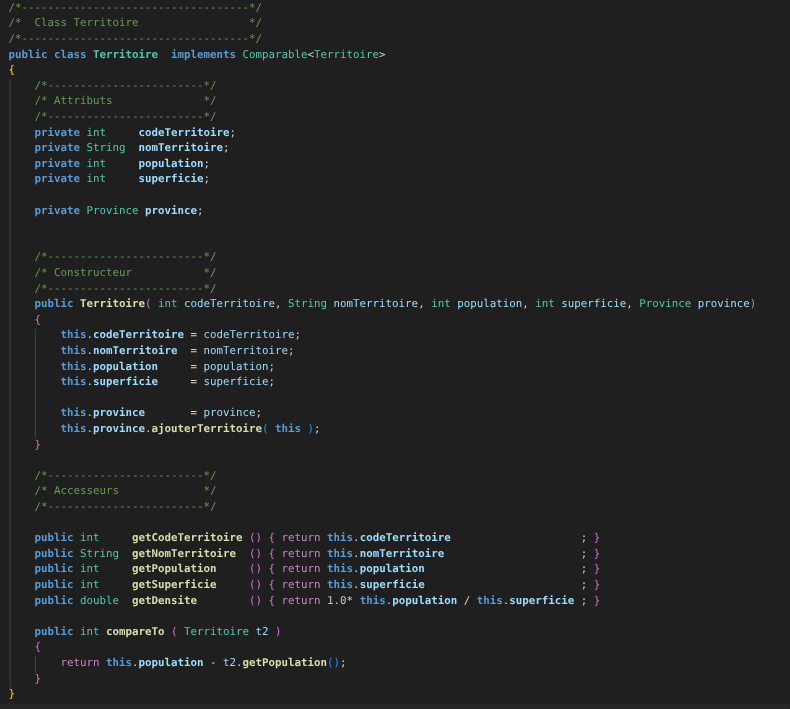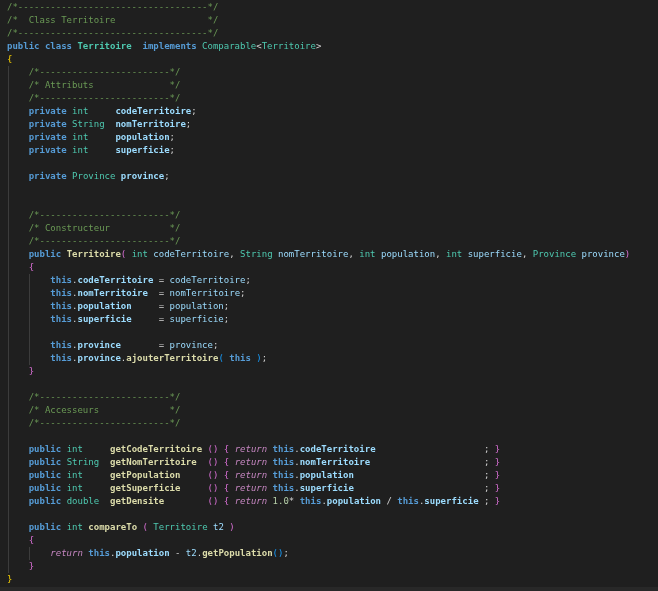--- a/index.html
+++ b/index.html
@@ -22,21 +22,21 @@
   .line{height:13px;}
   .tk-c{color:var(--comment);}
   .tk-k{color:var(--keyword);font-weight:bold;}
   .tk-t{color:var(--type);}
   .tk-tb{color:var(--type);font-weight:bold;}
   .tk-v{color:var(--variable);}
   .tk-vb{color:var(--variable);font-weight:bold;}
   .tk-mb{color:var(--method);font-weight:bold;}
   .tk-n{color:var(--number);}
   .tk-p{color:var(--fg);}
-  .tk-r{color:var(--control);font-style:italic;}
+  .tk-r{color:var(--control);}
   .tk-b1{color:var(--bracket1);}
   .tk-b2{color:var(--bracket2);}
   .tk-b3{color:var(--bracket3);}
   .indent-guide{
     position:absolute;width:1px;background:var(--guide,#3c3c3c);
   }
   #guide-l0{left:8px;top:66px;height:507px;}
   #guide-l1a{left:29px;top:274px;height:91px;}
   #guide-l1b{left:29px;top:547px;height:13px;}
   #bottom-strip{

